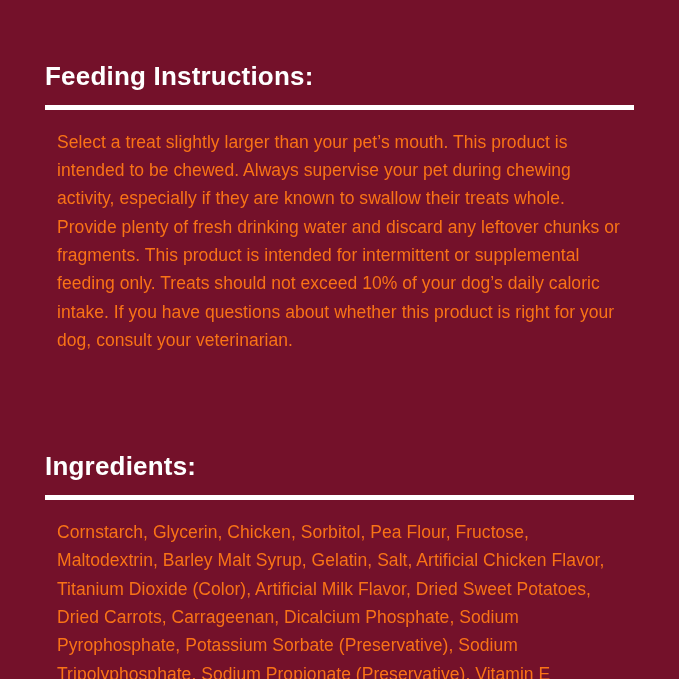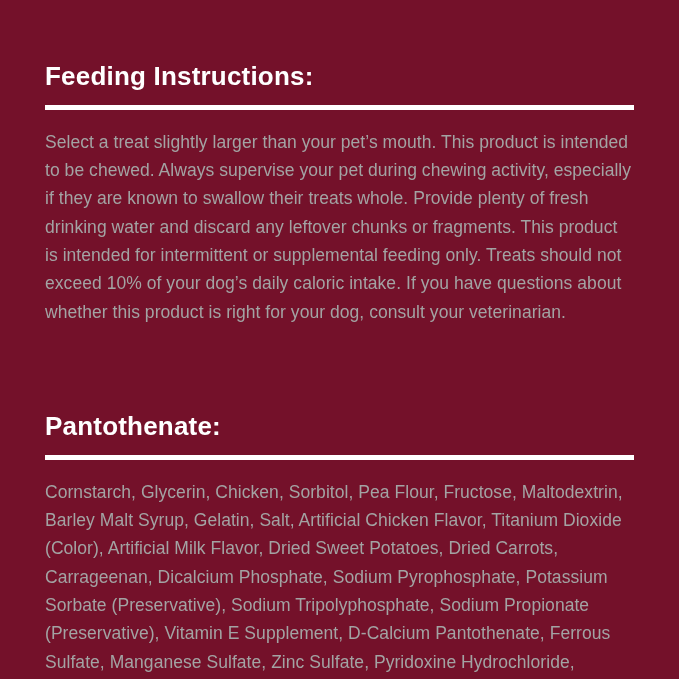--- a/index.html
+++ b/index.html
@@ -36,22 +36,22 @@
   }
   .rule {
     height: 5px;
     background: #ffffff;
     width: 100%;
     margin: 0 0 18px 0;
   }
   .body-text {
     font-size: 17.5px;
     line-height: 1.62;
-    color: #a3a3a3;
-    margin: 0;
+    color: #f97316;
+    margin: 12px;
     text-align: left;
     letter-spacing: 0.05px;
   }
   .gap {
     height: 44px;
   }
 </style>
 </head>
 <body>
 
@@ -59,18 +59,18 @@
 
   <div class="section">
     <h2 class="section-title">Feeding Instructions:</h2>
     <div class="rule"></div>
     <p class="body-text">Select a treat slightly larger than your pet’s mouth. This product is intended to be chewed. Always supervise your pet during chewing activity, especially if they are known to swallow their treats whole. Provide plenty of fresh drinking water and discard any leftover chunks or fragments. This product is intended for intermittent or supplemental feeding only. Treats should not exceed 10% of your dog’s daily caloric intake. If you have questions about whether this product is right for your dog, consult your veterinarian.</p>
   </div>
 
   <div class="gap"></div>
 
   <div class="section">
-    <h2 class="section-title">Pantothenate:</h2>
+    <h2 class="section-title">Ingredients:</h2>
     <div class="rule"></div>
     <p class="body-text">Cornstarch, Glycerin, Chicken, Sorbitol, Pea Flour, Fructose, Maltodextrin, Barley Malt Syrup, Gelatin, Salt, Artificial Chicken Flavor, Titanium Dioxide (Color), Artificial Milk Flavor, Dried Sweet Potatoes, Dried Carrots, Carrageenan, Dicalcium Phosphate, Sodium Pyrophosphate, Potassium Sorbate (Preservative), Sodium Tripolyphosphate, Sodium Propionate (Preservative), Vitamin E Supplement, D-Calcium Pantothenate, Ferrous Sulfate, Manganese Sulfate, Zinc Sulfate, Pyridoxine Hydrochloride, Thiamine Hydrochloride, Niacinamide, FD&amp;C Red #40, Vitamin B12 Supplement, Riboflavin Supplement.</p>
   </div>
 
 </div>
 
 </body></html>

